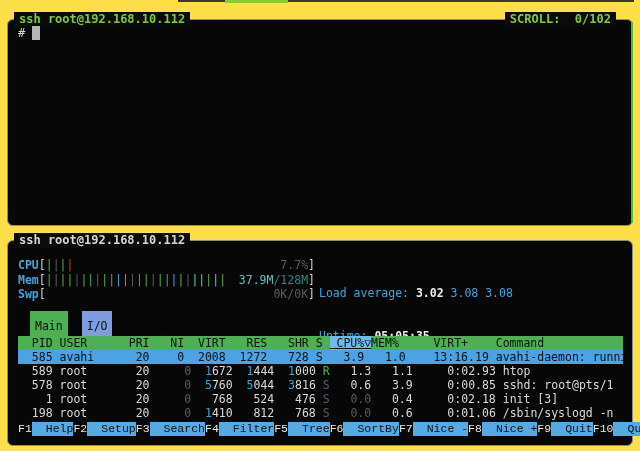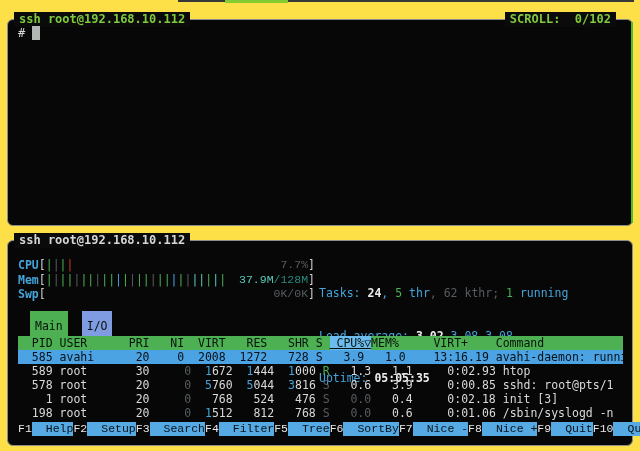--- a/index.html
+++ b/index.html
@@ -32,21 +32,21 @@
   .prompt-row { position:absolute; left:10px; top:6px; font-size:12px; color:#d8d8d8; display:flex; align-items:center; }
   .cursor-block { display:inline-block; width:8px; height:14px; background:#b4b8b4; margin-left:7px; }
 
   
   #htop { position:absolute; left:0; top:0; right:0; bottom:0; font-size:11.5px; line-height:14px; }
   .meters { position:absolute; left:10px; top:17px; width:297px; }
   .meter-row { display:flex; height:14.5px; white-space:pre; }
   .m-label { color:#45a4da; font-weight:bold; }
   .brk { color:#cfcfcf; }
   .m-bars { flex:1; overflow:hidden; white-space:pre; }
-  .m-val { white-space:pre;font-family:Liberation Mono, monospace; }
+  .m-val { white-space:pre; }
   .stats { position:absolute; left:311px; top:17px; white-space:pre; }
   .stats div { height:14.5px; }
 
   .tabs { position:absolute; left:22px; top:78px; height:14px; white-space:pre; }
   .tab { padding:8px 5px; color:#07130a; cursor:default; }
   .tab-active { background:#4db052; }
   .tab-idle { background:#7f9ce2; margin-left:14px; }
 
   .ptable { position:absolute; left:10px; top:95px; right:9px; }
   .hdr { background:#4db052; height:14px; white-space:pre; overflow:hidden; }
@@ -98,35 +98,34 @@
         </div>
         <div class="meter-row">
           <span class="m-label">Mem</span><span class="brk">[</span><span class="m-bars"><span class="c-gn">|</span><span class="c-gy">|</span><span class="c-gn">|</span><span class="c-gn">|</span><span class="c-gy">|</span><span class="c-gn">|</span><span class="c-gn">|</span><span class="c-gy">|</span><span class="c-gn">|</span><span class="c-gn">|</span><span class="c-bl">|</span><span class="c-gn">|</span><span class="c-gy">|</span><span class="c-gn">|</span><span class="c-gn">|</span><span class="c-gy">|</span><span class="c-gn">|</span><span class="c-gn">|</span><span class="c-bl">|</span><span class="c-gn">|</span><span class="c-gy">|</span><span class="c-tl">|</span><span class="c-tl">|</span><span class="c-gn">|</span><span class="c-tl">|</span><span class="c-gn">|</span></span><span class="m-val c-tl">37.9M</span><span class="m-val c-dtl">/</span><span class="m-val c-dtl">128M</span><span class="brk">]</span>
         </div>
         <div class="meter-row">
           <span class="m-label">Swp</span><span class="brk">[</span><span class="m-bars"></span><span class="m-val c-gy">0K/0K</span><span class="brk">]</span>
         </div>
       </div>
 
       <div class="stats">
-        <div><span class="c-bl">Tasks: </span><span class="c-wb">24</span><span class="c-bl">, </span><span class="c-gn">5</span><span class="c-bl"> thr</span><span class="c-gy">, </span><span class="c-gy">62 kthr</span><span class="c-gy">; </span><span class="c-gn">1</span><span class="c-bl"> running</span></div>
         <div><span class="c-bl">Load average: </span><span class="c-wb">3.02 </span><span class="c-bl">3.08 3.08</span></div>
         <div><span class="c-bl">Uptime: </span><span class="c-wb">05:05:35</span></div>
       </div>
 
       <div class="tabs"><span class="tab tab-active">Main</span><span class="tab tab-idle">I/O</span></div>
 
       <div class="ptable">
         <div class="hdr"><span class="c-h">  PID USER      PRI   NI  VIRT   RES   SHR S </span><span class="c-hs"> CPU%▽</span><span class="c-h">MEM%     VIRT+    Command</span></div>
         <div>
             <div class="prow sel"><span class="c-k">  585 avahi      20    0  2008  1272   728 S   3.9   1.0    13:16.19 avahi-daemon: running</span></div>
-            <div class="prow"><span class="c-w">  589 root       30     </span><span class="c-gy">0</span><span class="c-w">  </span><span class="c-bl">1</span><span class="c-w">672  </span><span class="c-bl">1</span><span class="c-w">444  </span><span class="c-bl">1</span><span class="c-w">000 </span><span class="c-gn">R</span><span class="c-w">   1.3   1.1     0:02.93 htop</span></div>
+            <div class="prow"><span class="c-w">  589 root       20     </span><span class="c-gy">0</span><span class="c-w">  </span><span class="c-bl">1</span><span class="c-w">672  </span><span class="c-bl">1</span><span class="c-w">444  </span><span class="c-bl">1</span><span class="c-w">000 </span><span class="c-gn">R</span><span class="c-w">   1.3   1.1     0:02.93 htop</span></div>
             <div class="prow"><span class="c-w">  578 root       20     </span><span class="c-gy">0</span><span class="c-w">  </span><span class="c-bl">5</span><span class="c-w">760  </span><span class="c-bl">5</span><span class="c-w">044  </span><span class="c-bl">3</span><span class="c-w">816 </span><span class="c-gy">S</span><span class="c-w">   0.6   3.9     0:00.85 sshd: root@pts/1</span></div>
             <div class="prow"><span class="c-w">    1 root       20     </span><span class="c-gy">0</span><span class="c-w">   768   524   476 </span><span class="c-gy">S</span><span class="c-w">   </span><span class="c-gy">0.0</span><span class="c-w">   0.4     0:02.18 init [3]</span></div>
-            <div class="prow"><span class="c-w">  198 root       20     </span><span class="c-gy">0</span><span class="c-w">  </span><span class="c-bl">1</span><span class="c-w">512   812   768 </span><span class="c-gy">S</span><span class="c-w">   </span><span class="c-gy">0.0</span><span class="c-w">   0.6     0:01.06 /sbin/syslogd -n</span></div>
+            <div class="prow"><span class="c-w">  198 root       20     </span><span class="c-gy">0</span><span class="c-w">  </span><span class="c-bl">1</span><span class="c-w">410   812   768 </span><span class="c-gy">S</span><span class="c-w">   </span><span class="c-gy">0.0</span><span class="c-w">   0.6     0:01.06 /sbin/syslogd -n</span></div>
           </div>
       </div>
 
       <div class="fnbar">
           <div class="fk"><span class="key">F1</span><span class="lbl">Help</span></div>
           <div class="fk"><span class="key">F2</span><span class="lbl">Setup</span></div>
           <div class="fk"><span class="key">F3</span><span class="lbl">Search</span></div>
           <div class="fk"><span class="key">F4</span><span class="lbl">Filter</span></div>
           <div class="fk"><span class="key">F5</span><span class="lbl">Tree</span></div>
           <div class="fk"><span class="key">F6</span><span class="lbl">SortBy</span></div>

